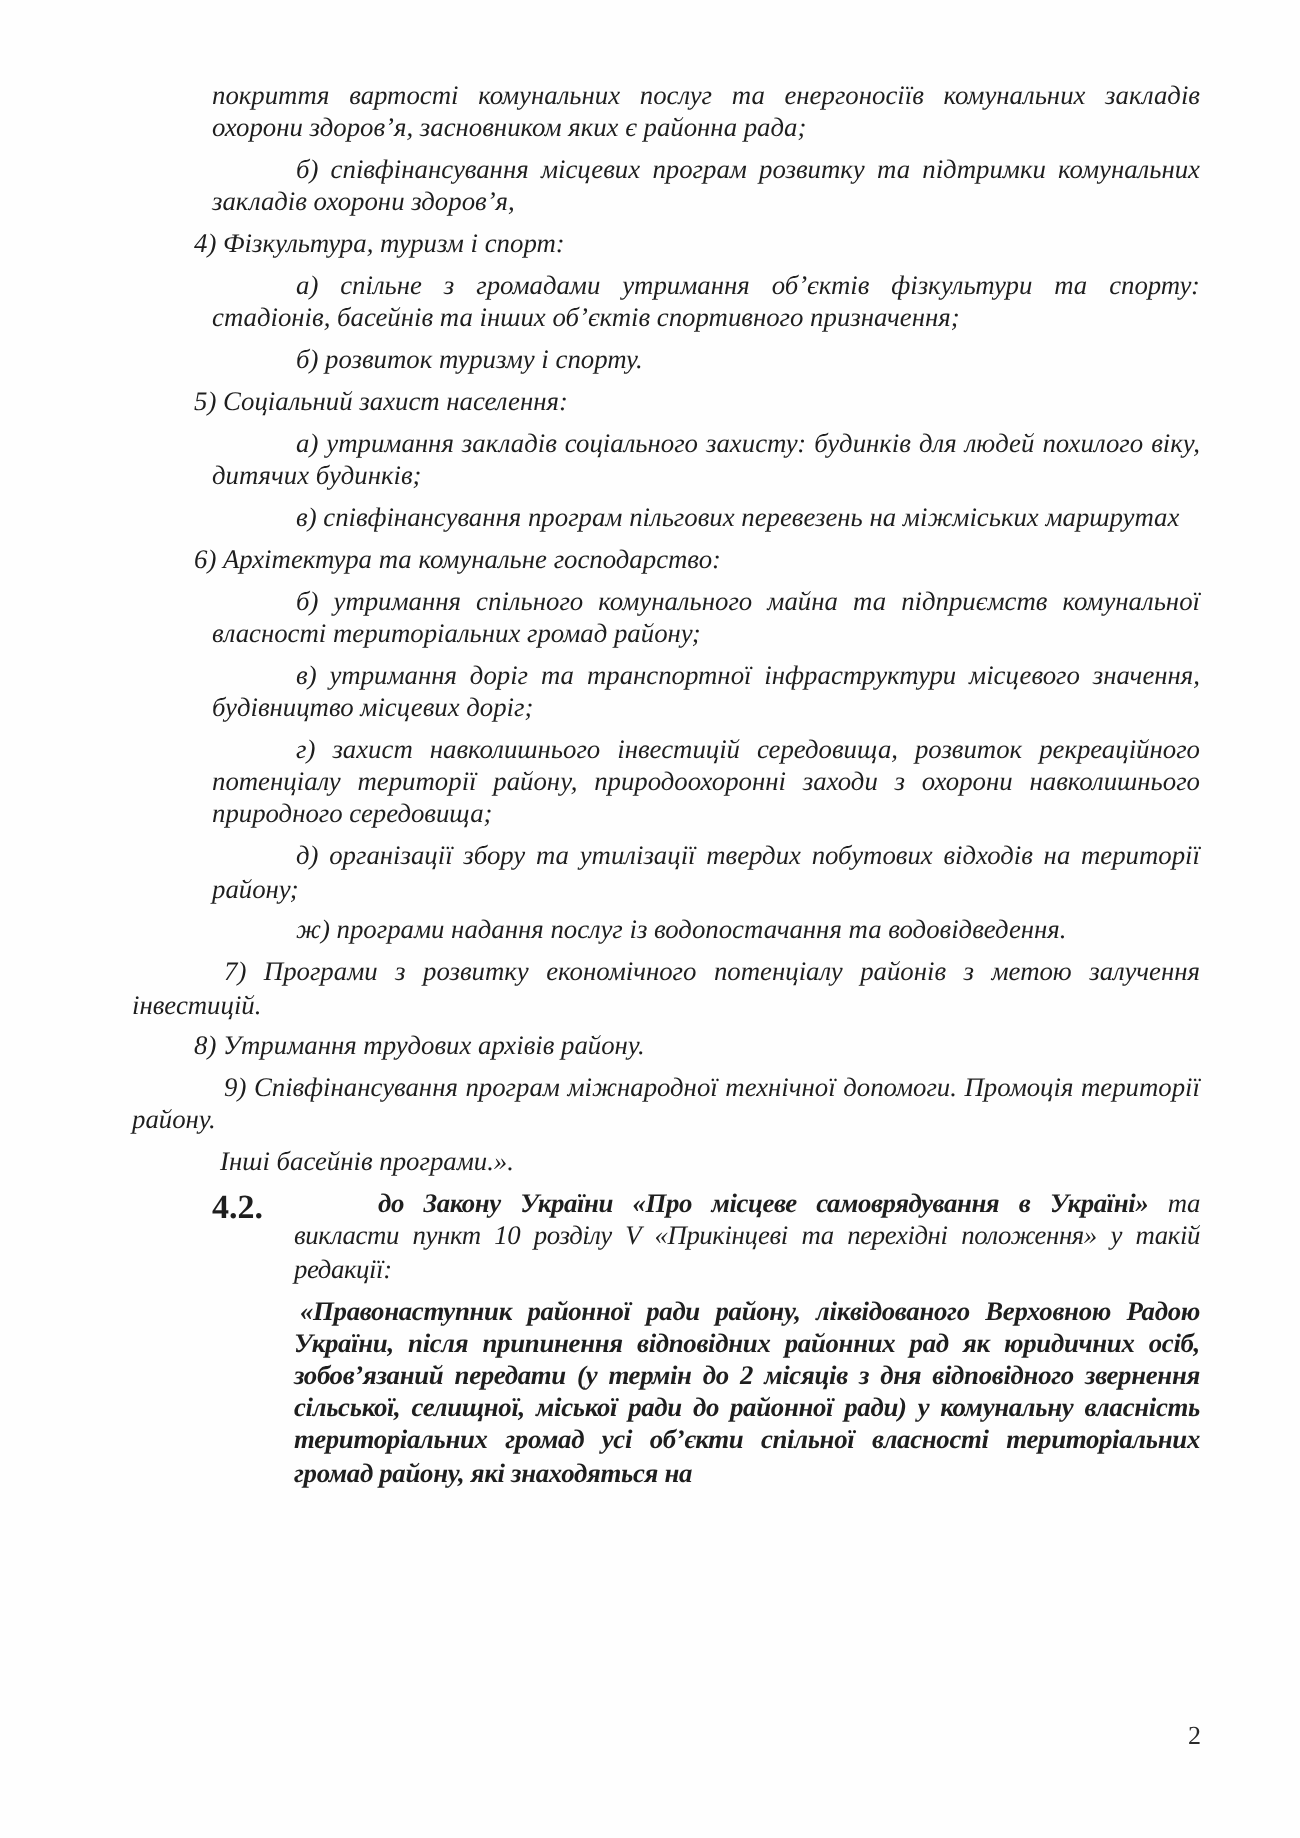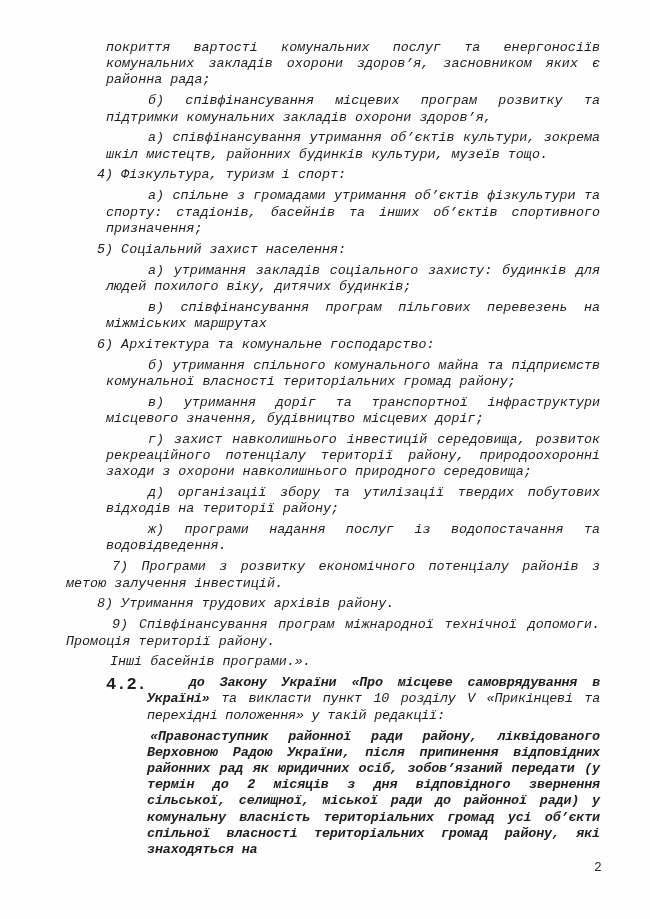--- a/index.html
+++ b/index.html
@@ -4,21 +4,21 @@
 <title>Document page</title>
 <style>
   * { margin: 0; padding: 0; box-sizing: border-box; }
   html, body { background: #e9e9e9; }
   .page {
     position: relative;
     width: 650px;
     height: 919px;
     background: #fefefe;
     color: #1e1e1e;
-    font-family: Liberation Mono, monospace;
+    font-family: Liberation Serif, serif;
     overflow: hidden;
   }
   .doc {
     position: absolute;
     top: 40px;
     left: 106px;
     width: 494px;
   }
   .doc p {
     font-style: italic;
@@ -81,23 +81,23 @@
   }
 </style>
 </head>
 <body>
 
 <div class="page">
   <div class="doc">
 
     <p class="p-cont">покриття вартості комунальних послуг та енергоносіїв комунальних закладів охорони здоров’я, засновником яких є районна рада;</p>
     <p class="p-sub">б) співфінансування місцевих програм розвитку та підтримки комунальних закладів охорони здоров’я,</p>
-    <p class="p-sub">а) співфінансування утримання об’єктів культури, зокрема шкіл мистецтв, районних будинків культури, музеїв тощо.</p>
     <p class="p-num">4) Фізкультура, туризм і спорт:</p>
     <p class="p-sub">а) спільне з громадами утримання об’єктів фізкультури та спорту: стадіонів, басейнів та інших об’єктів спортивного призначення;</p>
+    <p class="p-sub">б) розвиток туризму і спорту.</p>
     <p class="p-num">5) Соціальний захист населення:</p>
     <p class="p-sub">а) утримання закладів соціального захисту: будинків для людей похилого віку, дитячих будинків;</p>
     <p class="p-sub">в) співфінансування програм пільгових перевезень на міжміських маршрутах</p>
     <p class="p-num">6) Архітектура та комунальне господарство:</p>
     <p class="p-sub">б) утримання спільного комунального майна та підприємств комунальної власності територіальних громад району;</p>
     <p class="p-sub">в) утримання доріг та транспортної інфраструктури місцевого значення, будівництво місцевих доріг;</p>
     <p class="p-sub">г) захист навколишнього інвестицій середовища, розвиток рекреаційного потенціалу території району, природоохоронні заходи з охорони навколишнього природного середовища;</p>
     <p class="p-sub">д) організації збору та утилізації твердих побутових відходів на території району;</p>
     <p class="p-sub">ж) програми надання послуг із водопостачання та водовідведення.</p>
     <p class="p-out">7) Програми з розвитку економічного потенціалу районів з метою залучення інвестицій.</p>

